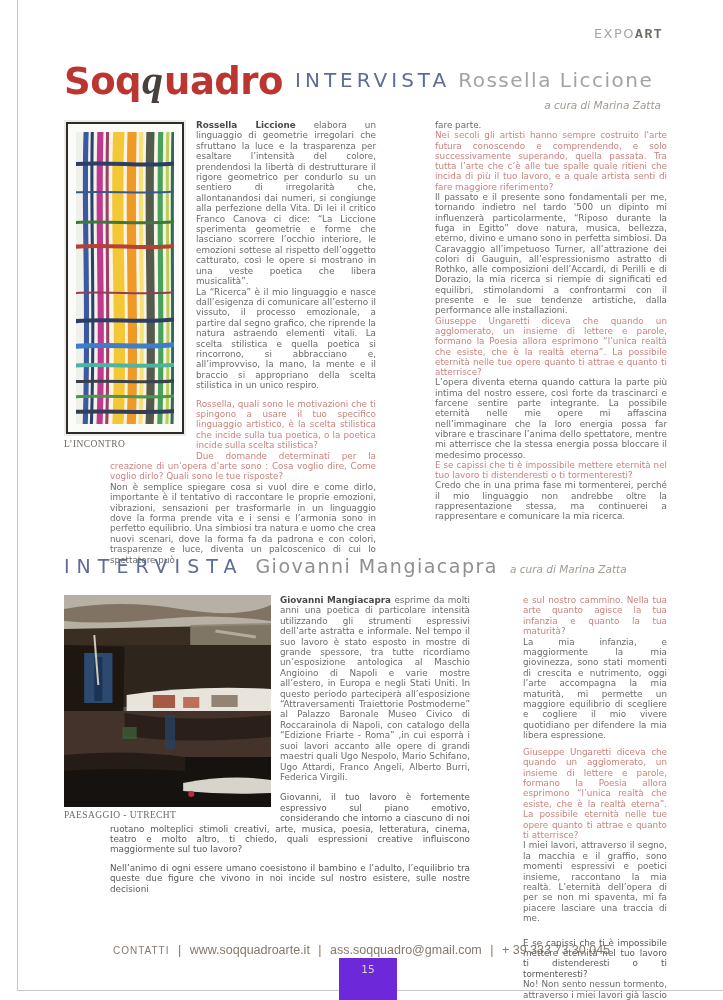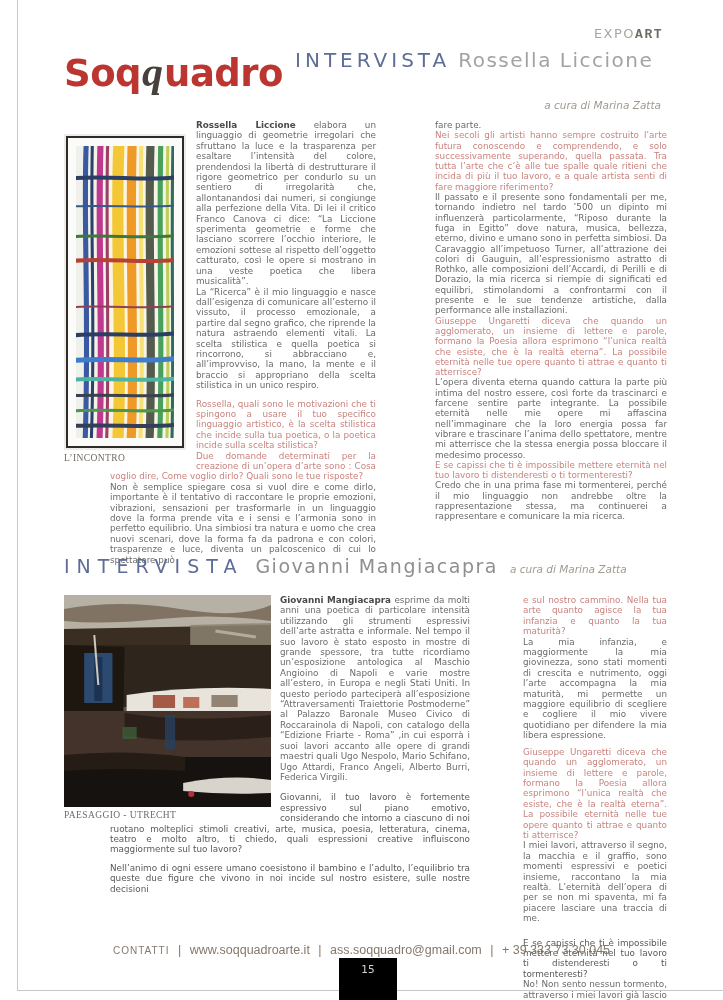--- a/index.html
+++ b/index.html
@@ -6,21 +6,21 @@
   body{width:723px;height:1000px;background:#f6f6f4;}
   .page{position:relative;width:723px;height:1000px;background:#ffffff;overflow:hidden;
         font-family:"DejaVu Sans",sans-serif;}
   .edge-v{position:absolute;left:17px;top:0;width:1px;height:991px;background:#c9c8c4;}
   .edge-h{position:absolute;left:17px;top:990px;width:706px;height:1px;background:#c9c8c4;}
 
   
   .brand{position:absolute;top:26px;right:60px;font-size:13px;letter-spacing:1.5px;}
   .brand .lt{color:#a9a6a0;}
   .brand .bd{color:#716d66;font-weight:bold;font-family:Liberation Mono, monospace;}
-  .masthead{position:absolute;left:64px;top:48px;white-space:nowrap;display:flex;align-items:flex-start;}
+  .masthead{position:absolute;left:64px;top:56px;white-space:nowrap;display:flex;align-items:center;}
   .logo{font-size:37px;font-weight:bold;color:#bb3631;letter-spacing:-0.5px;}
   .logo .logo-q{font-family:"Liberation Serif",serif;font-style:italic;font-weight:bold;
         font-size:42px;color:#47403c;margin:0 1px;letter-spacing:0;}
   .sec-label{font-size:20px;letter-spacing:4px;color:#5e6d97;margin-left:12px;}
   .artist-name{font-size:20px;letter-spacing:1.5px;color:#a3a3a3;margin-left:8px;}
   .byline1{position:absolute;top:99px;right:62px;font-size:10.5px;font-style:italic;color:#a19a92;}
 
   
   .txt{font-size:8.8px;line-height:10.4px;color:#6b6b6b;text-align:justify;margin:0;padding-left:46px;}
   .q{color:#c9837f;}
@@ -48,21 +48,21 @@
   .fig2{float:left;width:207px;margin:0 9px 2px 0;}
   .photo2{width:207px;height:212px;}
   .photo2 svg{display:block;width:100%;height:100%;}
   .s2r{position:absolute;left:477px;top:595px;width:190px;}
 
   
   .footer{position:absolute;left:0;top:943px;width:723px;text-align:center;
           font-family:Liberation Sans, sans-serif;font-size:12.5px;color:#84786a;}
   .footer .contatti{font-size:10px;letter-spacing:1px;}
   .footer .sep{margin:0 5px;color:#84786a;}
-  .page-tab{position:absolute;left:339px;top:958px;width:58px;height:42px;background:#000000;
+  .page-tab{position:absolute;left:339px;top:958px;width:58px;height:42px;background:#6d28d9;
             color:#d8d3cb;font-size:10.5px;text-align:center;padding-top:5px;box-sizing:border-box;}
 </style>
 </head>
 <body>
 
 <div class="page">
   <div class="edge-v"></div>
   <div class="edge-h"></div>
 
   <div class="brand">
@@ -70,21 +70,21 @@
   </div>
 
   <div class="masthead">
     <span class="logo"><span>Soq</span><span class="logo-q">q</span><span>uadro</span></span>
     <span class="sec-label">INTERVISTA</span>
     <span class="artist-name">Rossella Liccione</span>
   </div>
   <div class="byline1">a cura di Marina Zatta</div>
 
   <div class="s1">
-    <figure class="fig1" style="margin-left:0;margin-top:14px;">
+    <figure class="fig1" style="margin-left:0;margin-top:0;">
       <div class="photo1">
         <div class="frame1">
           <svg viewBox="0 0 96 290" preserveAspectRatio="none">
             <defs>
               <linearGradient id="g1" x1="0" y1="0" x2="1" y2="0">
                 <stop offset="0" stop-color="#eef0ea"></stop>
                   <stop offset="0.45" stop-color="#fdf6e0"></stop>
                   <stop offset="1" stop-color="#f3f2ec"></stop>
               </linearGradient>
             </defs>

